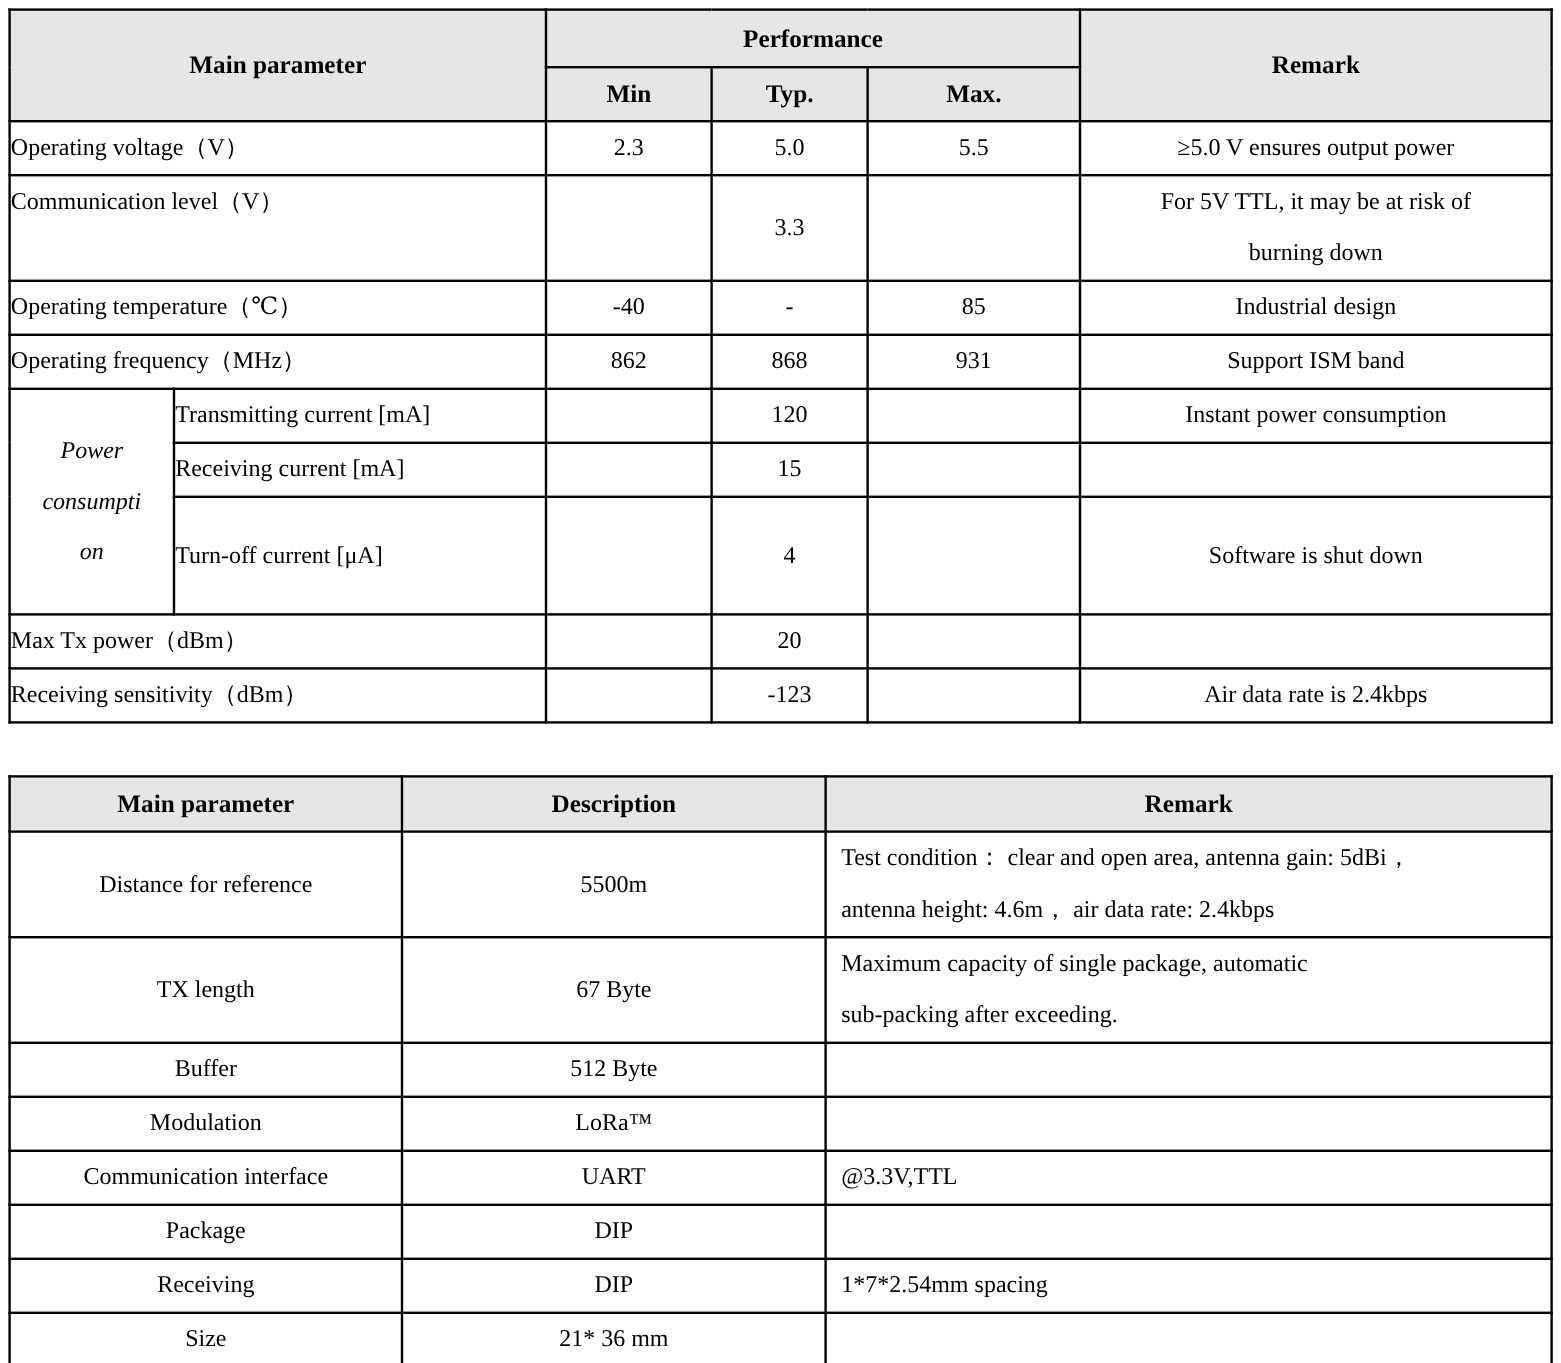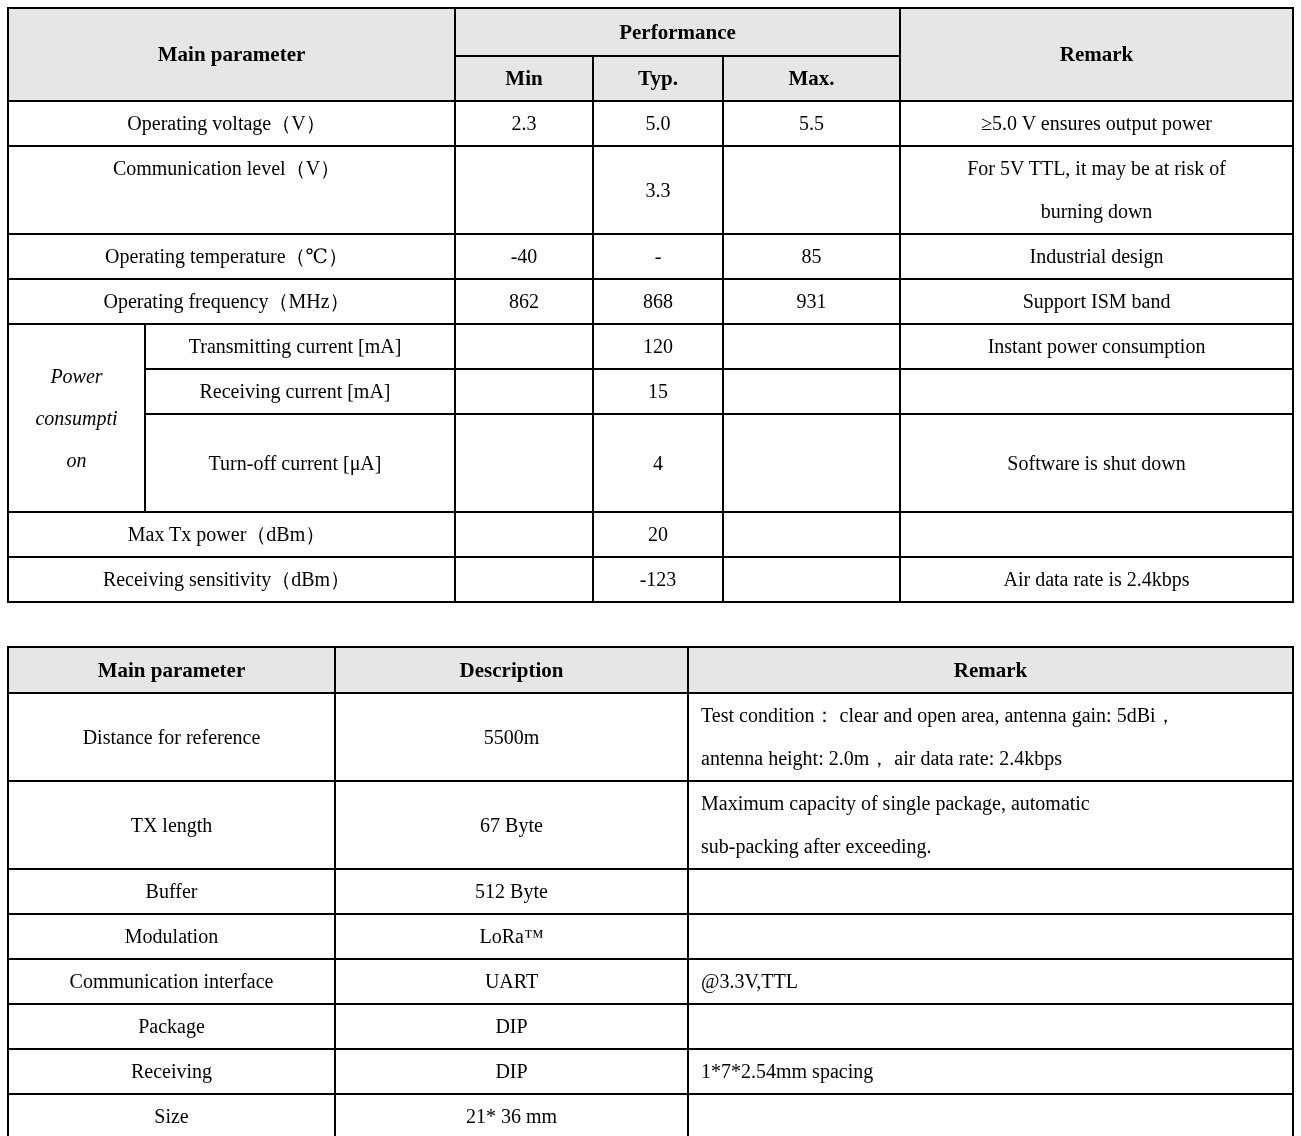--- a/index.html
+++ b/index.html
@@ -27,21 +27,21 @@
     padding: 0;
     overflow: hidden;
     white-space: pre-line;
   }
   td.hdr {
     background: #e6e6e6;
     font-weight: bold;
     font-size: 21px;
   }
   td.param {
-    text-align: center;
+    text-align: left;
     padding-right: 10px;
   }
   td.vtop { vertical-align: top; }
   td.remark-left {
     text-align: left;
     padding-left: 12px;
     padding-right: 8px;
   }
   td.groupcell {
     text-align: center;
@@ -161,21 +161,21 @@
       <tr style="height:46px">
     <td class="hdr">Main parameter</td>
     <td class="hdr">Description</td>
     <td class="hdr">Remark</td>
   </tr>
 
   <tr style="height:87px">
     <td>Distance for reference</td>
     <td>5500m</td>
     <td class="remark-left">Test condition： clear and open area, antenna gain: 5dBi，
-antenna height: 2.0m， air data rate: 2.4kbps</td>
+antenna height: 4.6m， air data rate: 2.4kbps</td>
   </tr>
 
   <tr style="height:86px">
     <td>TX length</td>
     <td>67 Byte</td>
     <td class="remark-left">Maximum capacity of single package, automatic
 sub-packing after exceeding.</td>
   </tr>
 
   <tr style="height:44px">

